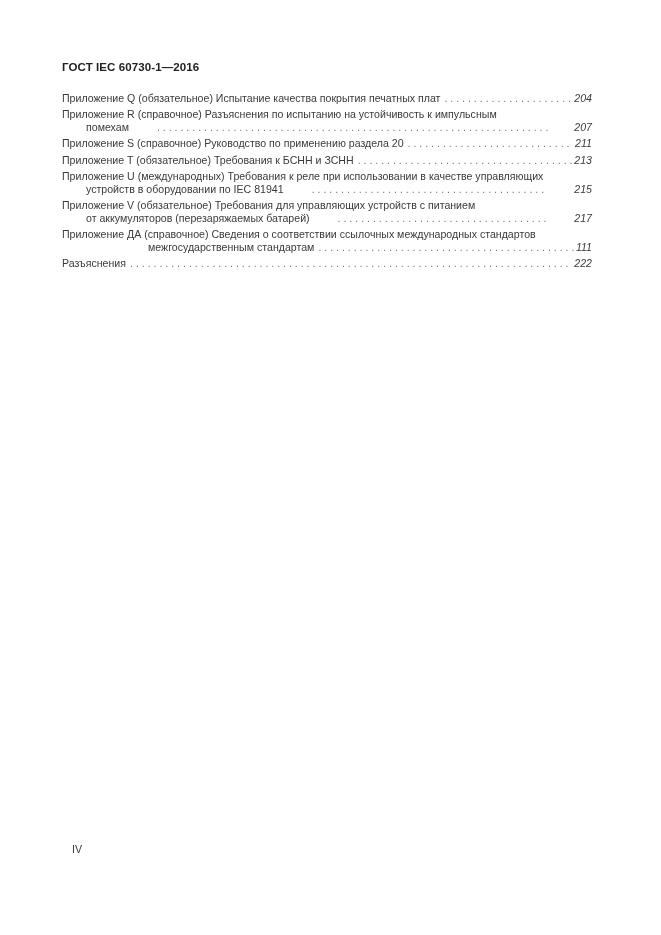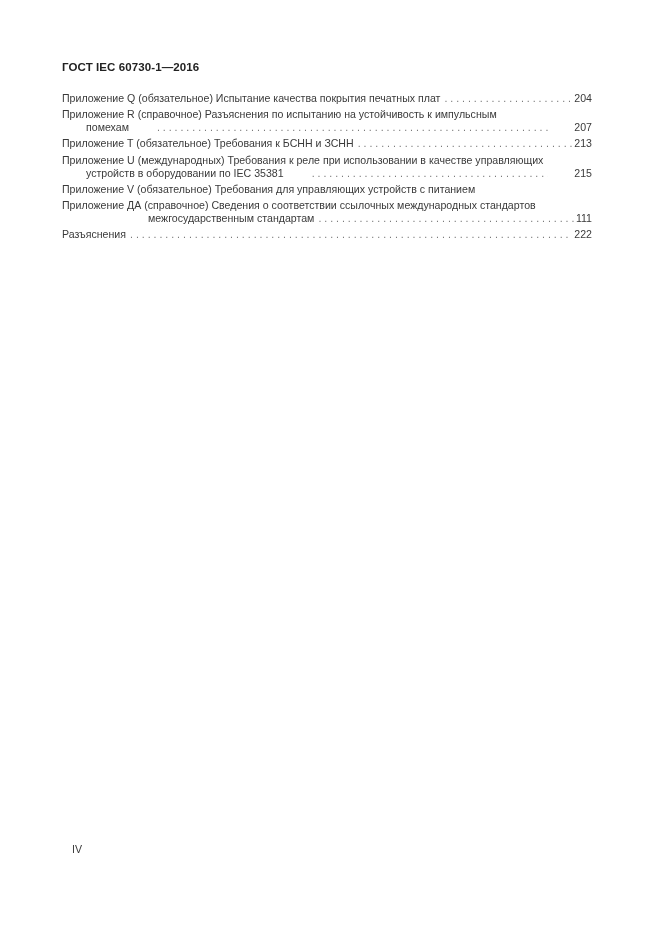--- a/index.html
+++ b/index.html
@@ -17,21 +17,21 @@
     .line { display: flex; align-items: baseline; white-space: nowrap; }
     .line .txt { flex: 0 0 auto; }
     .line .dots {
       flex: 1 1 auto; overflow: hidden; margin: 0 2px 0 4px;
       color: #777; letter-spacing: 2.2px;
     }
     .line .dots::before {
       content: ". . . . . . . . . . . . . . . . . . . . . . . . . . . . . . . . . . . . . . . . . . . . . . . . . . . . . . . . . . . . . . . . . . . . . . . . . . . . . . . . . . . . . . . . . . . . . . . . . . . . . . . . . . . . . . . . . . . . . . . . . . . . . . . . . . . . . . . . . . . . . . . . . . . . . . . . . . .";
       letter-spacing: 0;
     }
-    .line .pg { flex: 0 0 auto; }
+    .line .pg { flex: 0 0 auto; font-style: italic; }
     .cont { padding-left: 24px; gap: 24px; }
     .cont-wide { padding-left: 86px; }
     .footer {
       position: absolute; left: 72px; top: 843px;
       font-size: 10.6px; color: #3a3a3a;
     }
   </style>
 </head>
 <body>
 
@@ -51,44 +51,56 @@
     <div class="line">
         <span class="txt">Приложение R (справочное) Разъяснения по испытанию на устойчивость к импульсным</span>
       </div>
     <div class="line cont">
       <span class="txt">помехам</span>
       <span class="dots"></span>
       <span class="pg">207</span>
     </div>
   </div>
 
+  <div class="entry">
+    <div class="line">
+      <span class="txt">Приложение S (справочное) Руководство по применению раздела 20</span>
+      <span class="dots"></span>
+      <span class="pg">211</span>
+    </div>
+  </div>
 
   <div class="entry">
     <div class="line">
       <span class="txt">Приложение T (обязательное) Требования к БСНН и ЗСНН</span>
       <span class="dots"></span>
       <span class="pg">213</span>
     </div>
   </div>
 
   <div class="entry">
     <div class="line">
         <span class="txt">Приложение U (международных) Требования к реле при использовании в качестве управляющих</span>
       </div>
     <div class="line cont">
-      <span class="txt">устройств в оборудовании по IEC 35381</span>
+      <span class="txt">устройств в оборудовании по IEC 81941</span>
       <span class="dots"></span>
       <span class="pg">215</span>
     </div>
   </div>
 
   <div class="entry">
     <div class="line">
         <span class="txt">Приложение V (обязательное) Требования для управляющих устройств с питанием</span>
       </div>
+    <div class="line cont">
+      <span class="txt">от аккумуляторов (перезаряжаемых батарей)</span>
+      <span class="dots"></span>
+      <span class="pg">217</span>
+    </div>
   </div>
 
   <div class="entry">
     <div class="line">
         <span class="txt">Приложение ДА (справочное) Сведения о соответствии ссылочных международных стандартов</span>
       </div>
     <div class="line cont-wide">
       <span class="txt">межгосударственным стандартам</span>
       <span class="dots"></span>
       <span class="pg">111</span>

